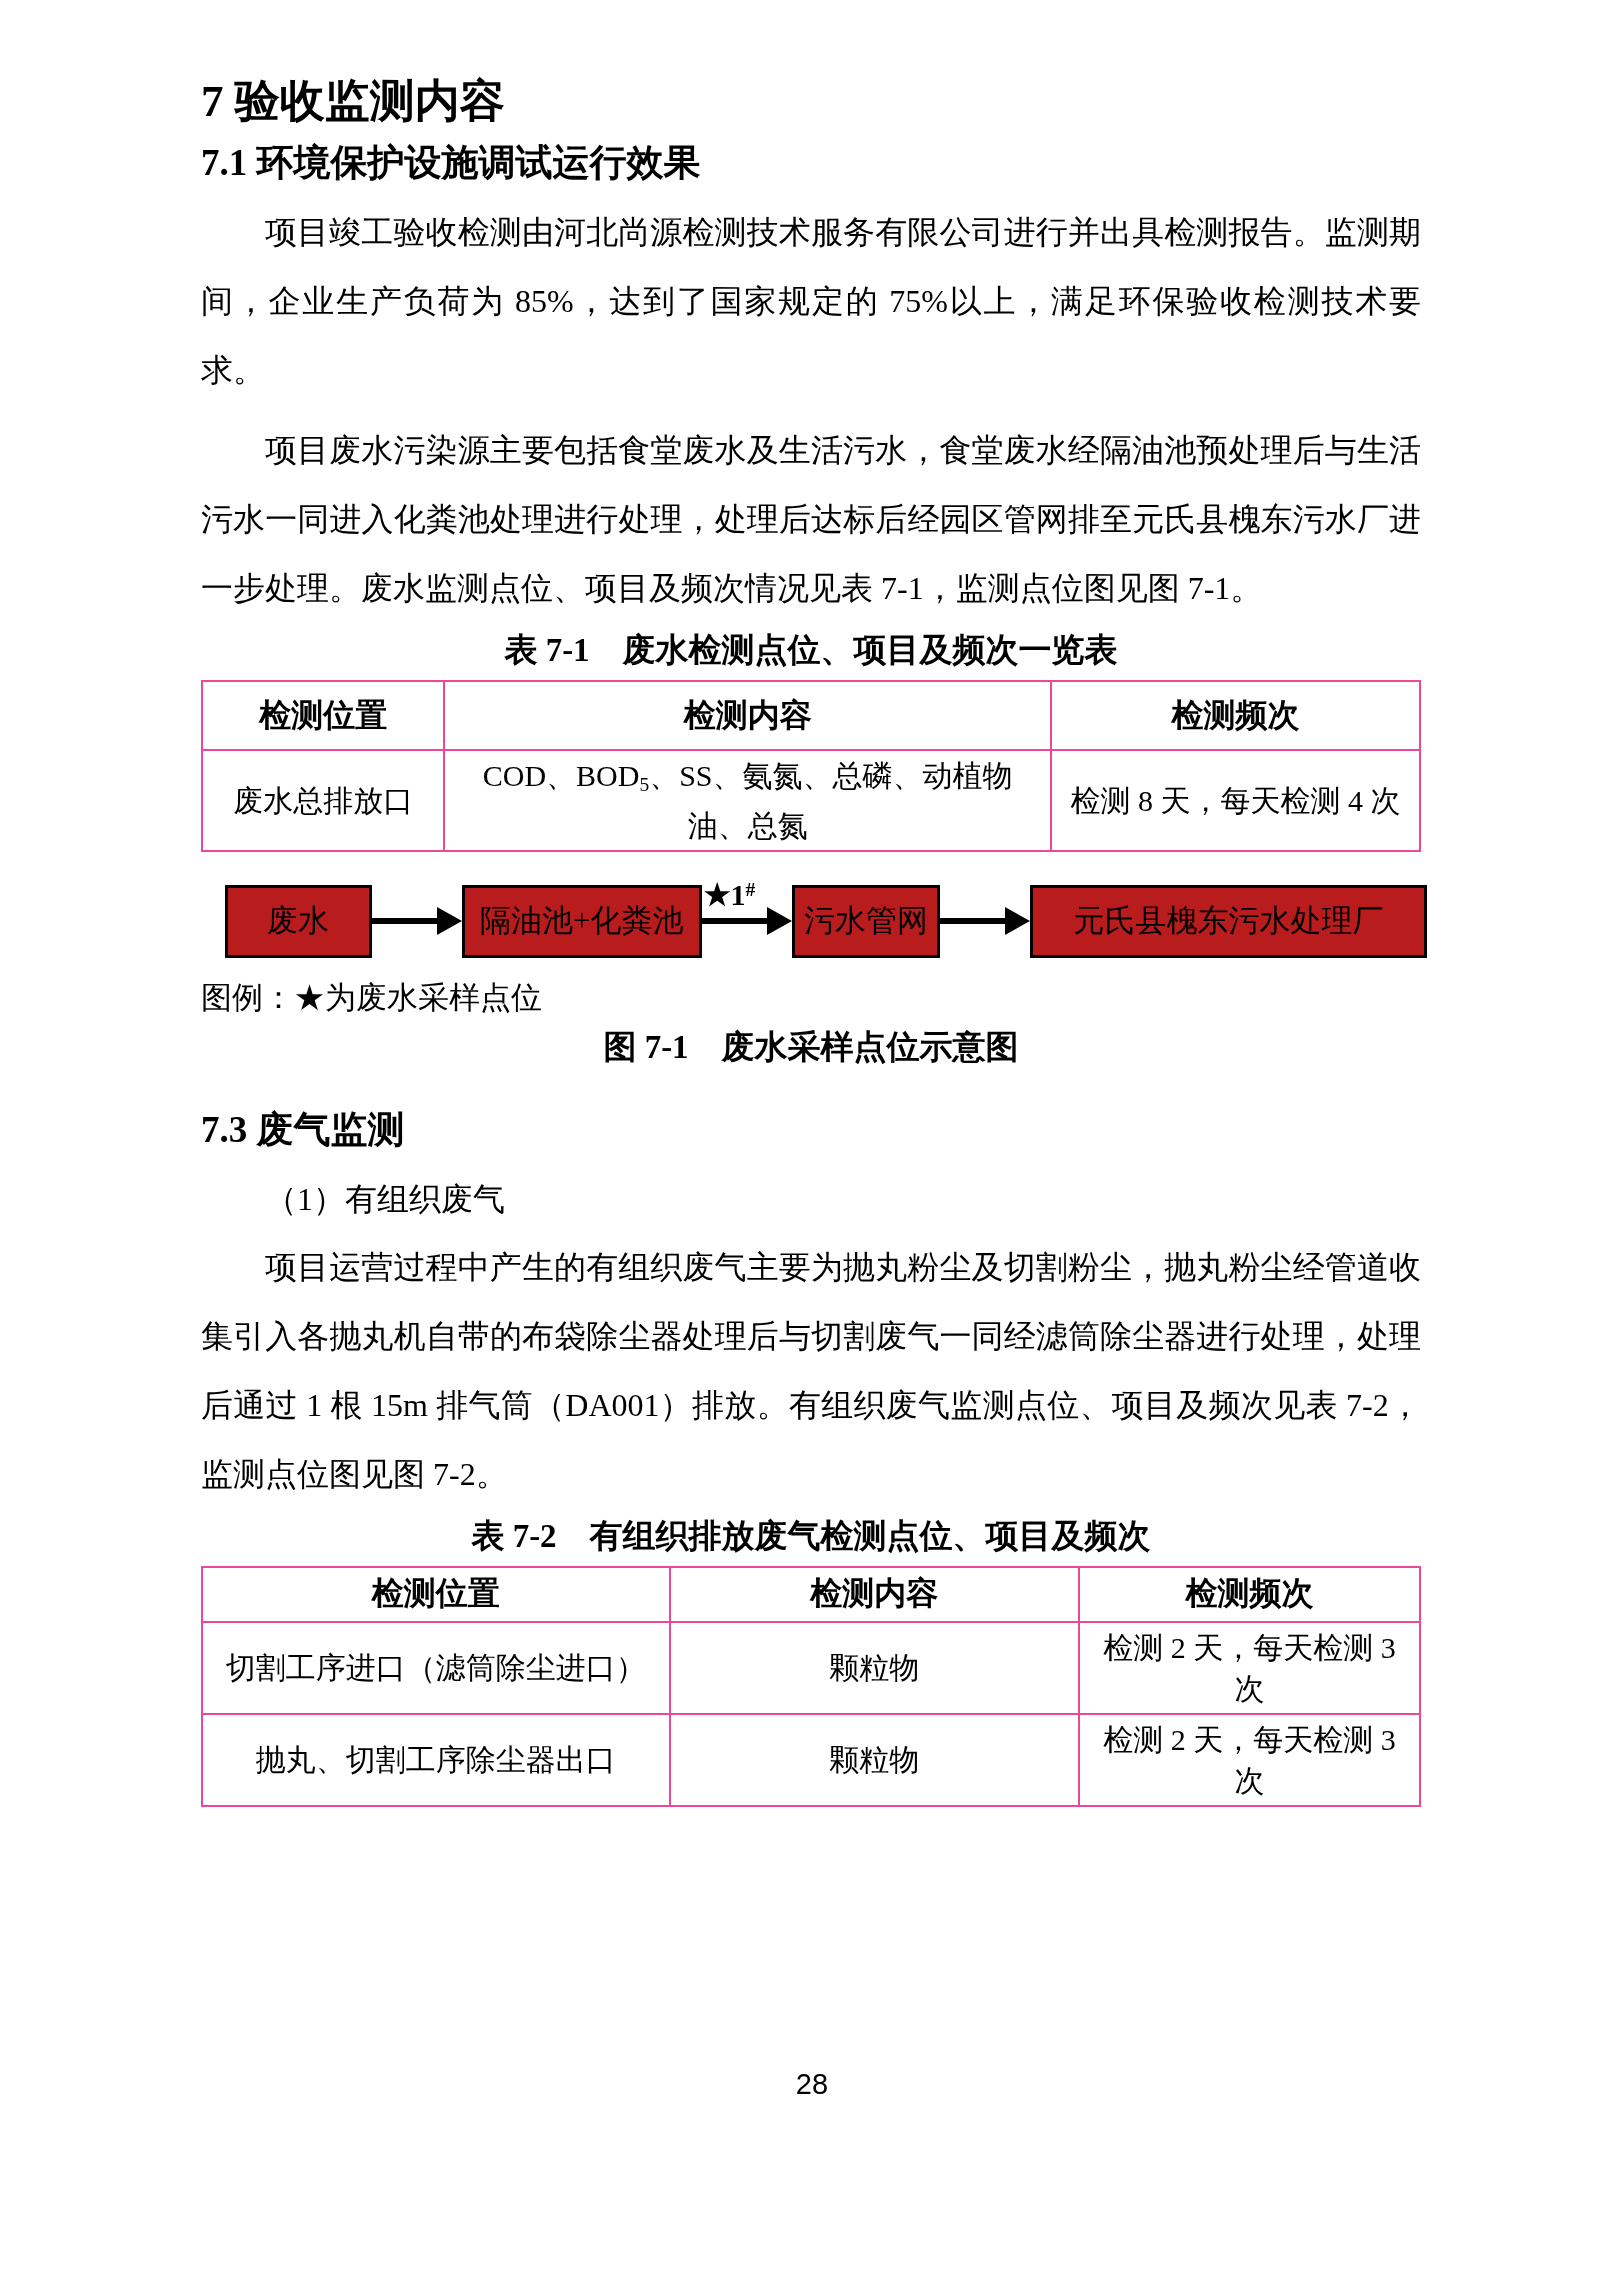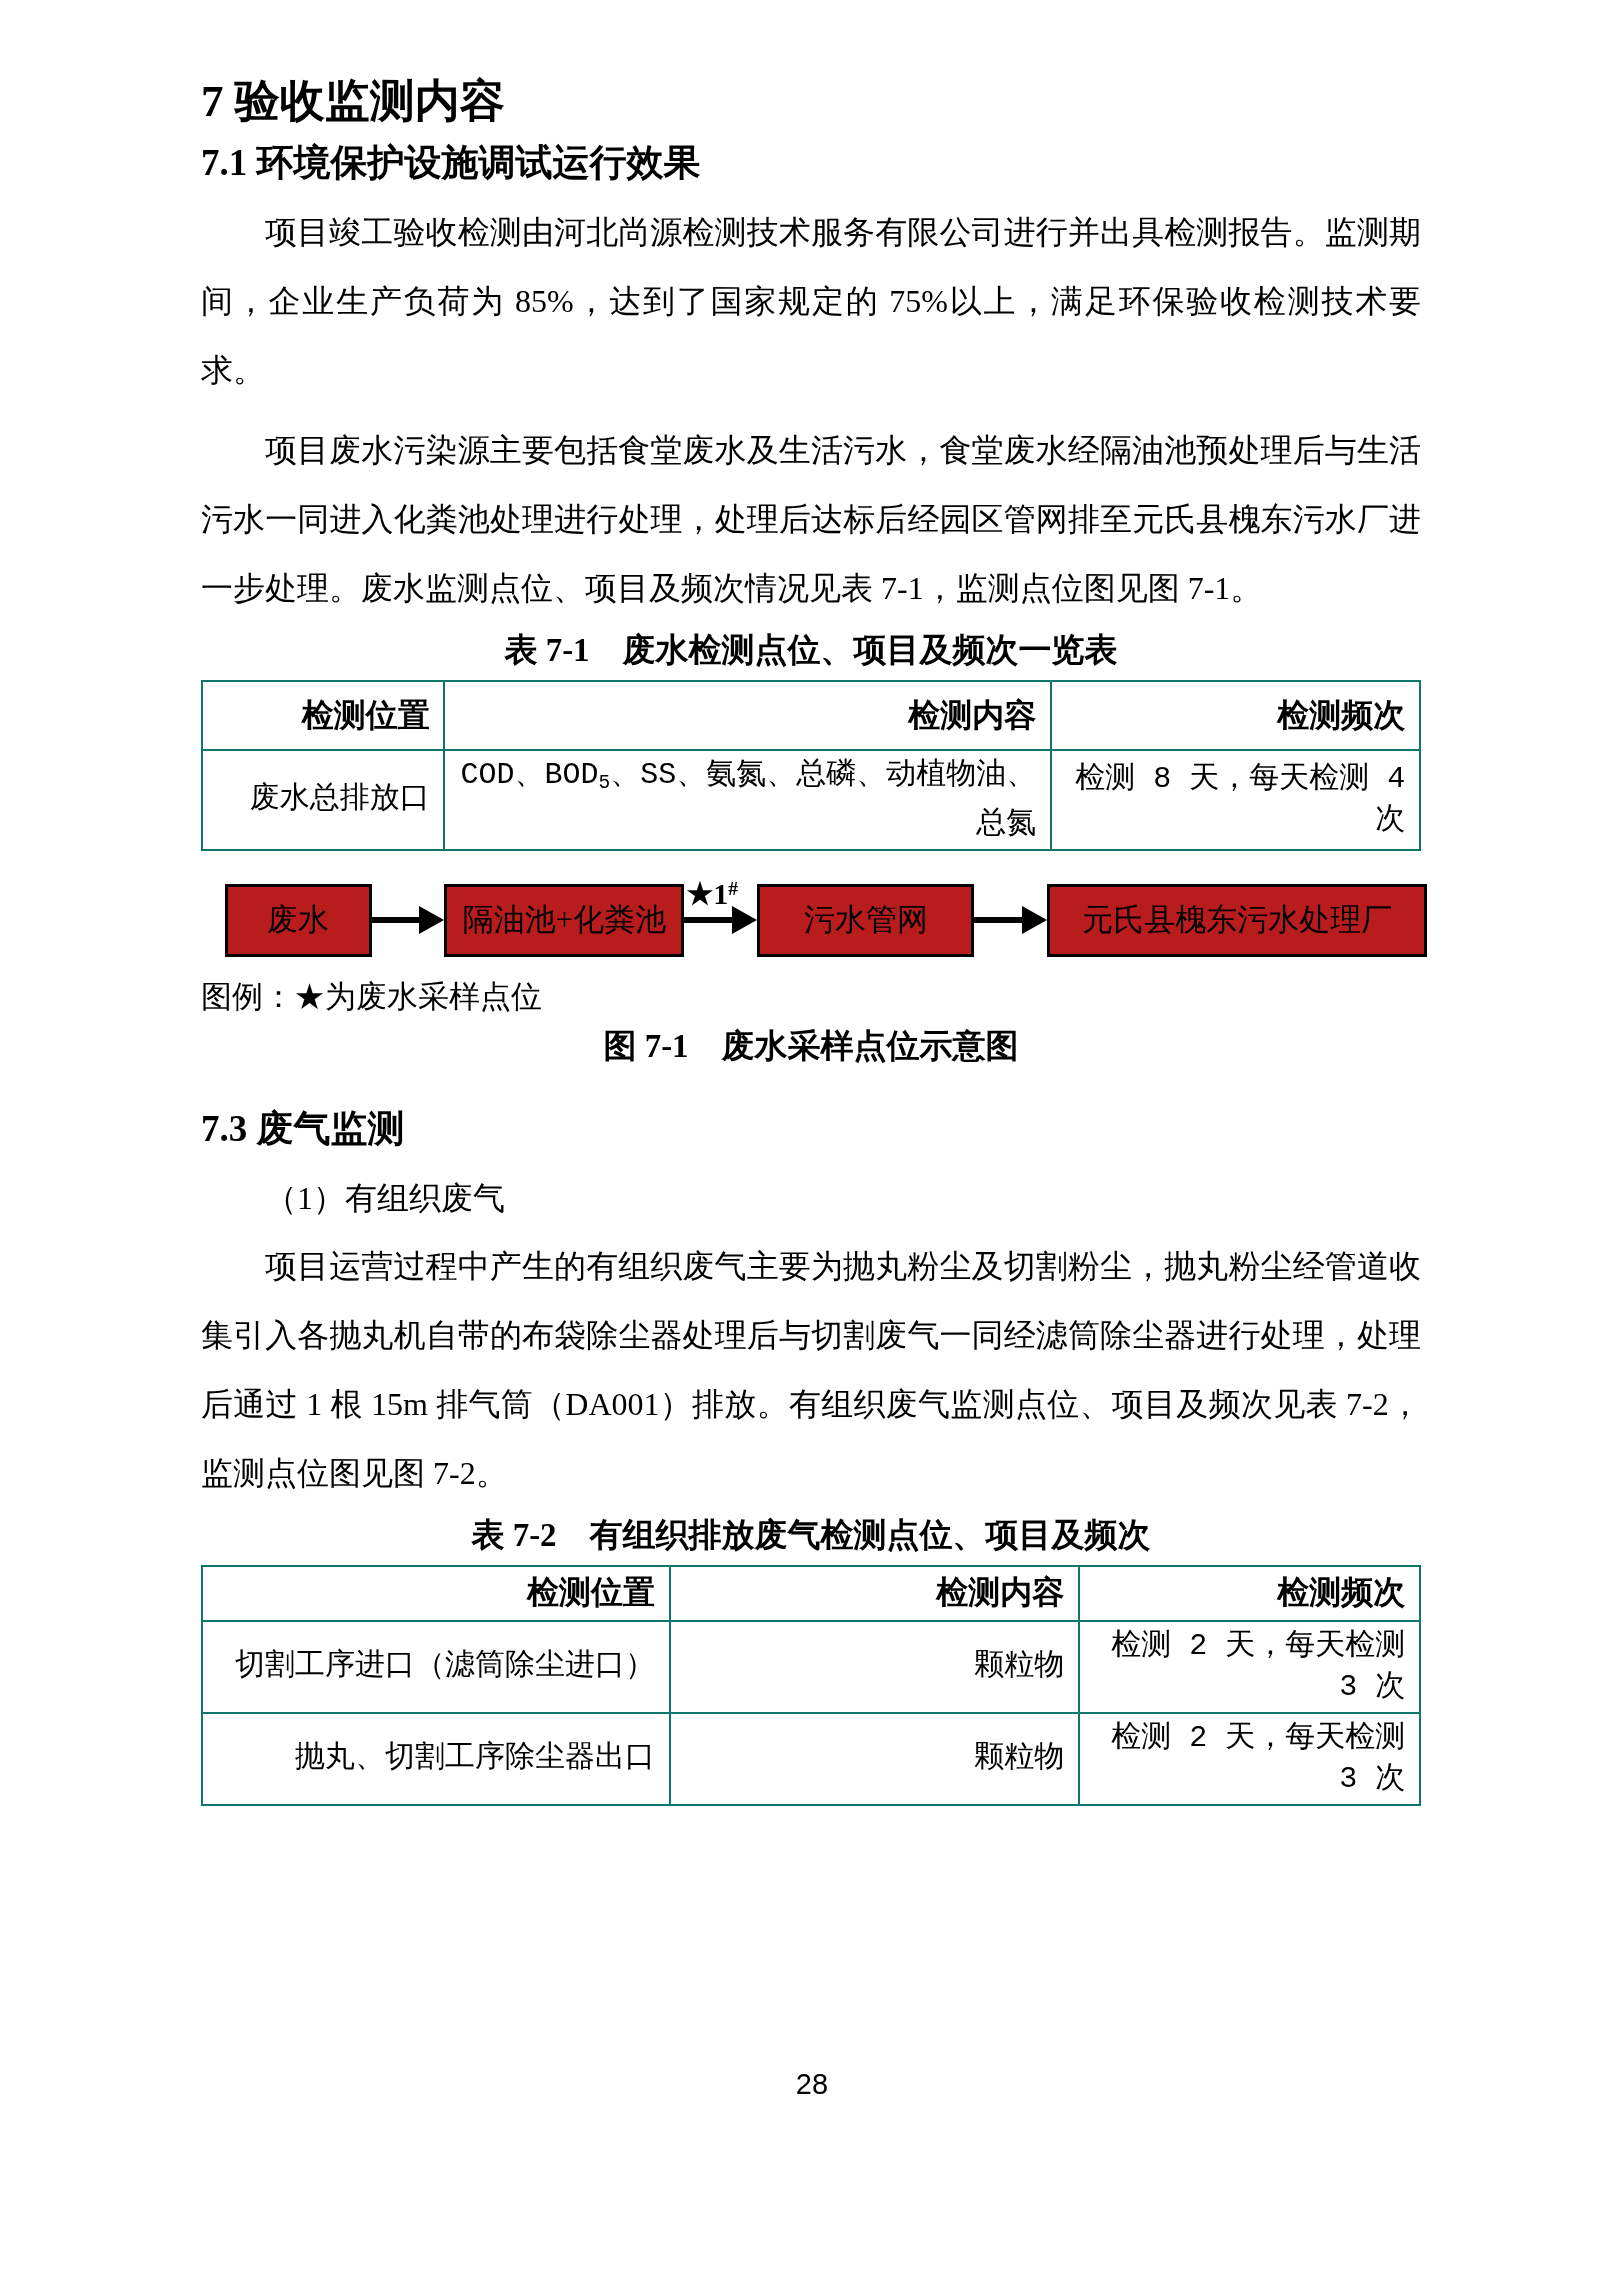--- a/index.html
+++ b/index.html
@@ -48,25 +48,24 @@
     margin-top: 5.9px;
     white-space: pre-wrap;
   }
   table {
     width: 100%;
     border-collapse: collapse;
     table-layout: fixed;
     margin-top: 7.8px;
   }
   th, td {
-    border: 2px solid #0f766e;
-    text-align: right;
+    border: 2px solid #ec4899;
+    text-align: center;
     vertical-align: middle;
     padding: 3.9px 13.7px;
-    font-family: Liberation Mono, monospace;
   }
   table.doc-table { border: 2.9px solid #000; }
   th {
     font-size: 32px;
     font-weight: bold;
     height: 69px;
     border-bottom-width: 2.9px;
   }
   td { font-size: 30px; line-height: 41px; }
   .t1-c1 { width: 19.9%; }
@@ -96,21 +95,21 @@
     display: flex;
     align-items: center;
     justify-content: center;
     font-size: 31px;
     background: #b91c1c;
     flex: 0 0 auto;
     padding: 0 7.8px;
   }
   .fbox-1 { width: 147px; }
   .fbox-2 { width: 240px; }
-  .fbox-3 { width: 217px; }
+  .fbox-3 { width: 148px; }
   .fbox-4 { flex: 1 1 auto; }
   .farrow {
     flex: 1 1 auto;
     display: flex;
     align-items: center;
     position: relative;
     min-width: 63px;
   }
   .farrow .aline { flex: 1 1 auto; height: 5.9px; background: #000; }
   .farrow .ahead {

